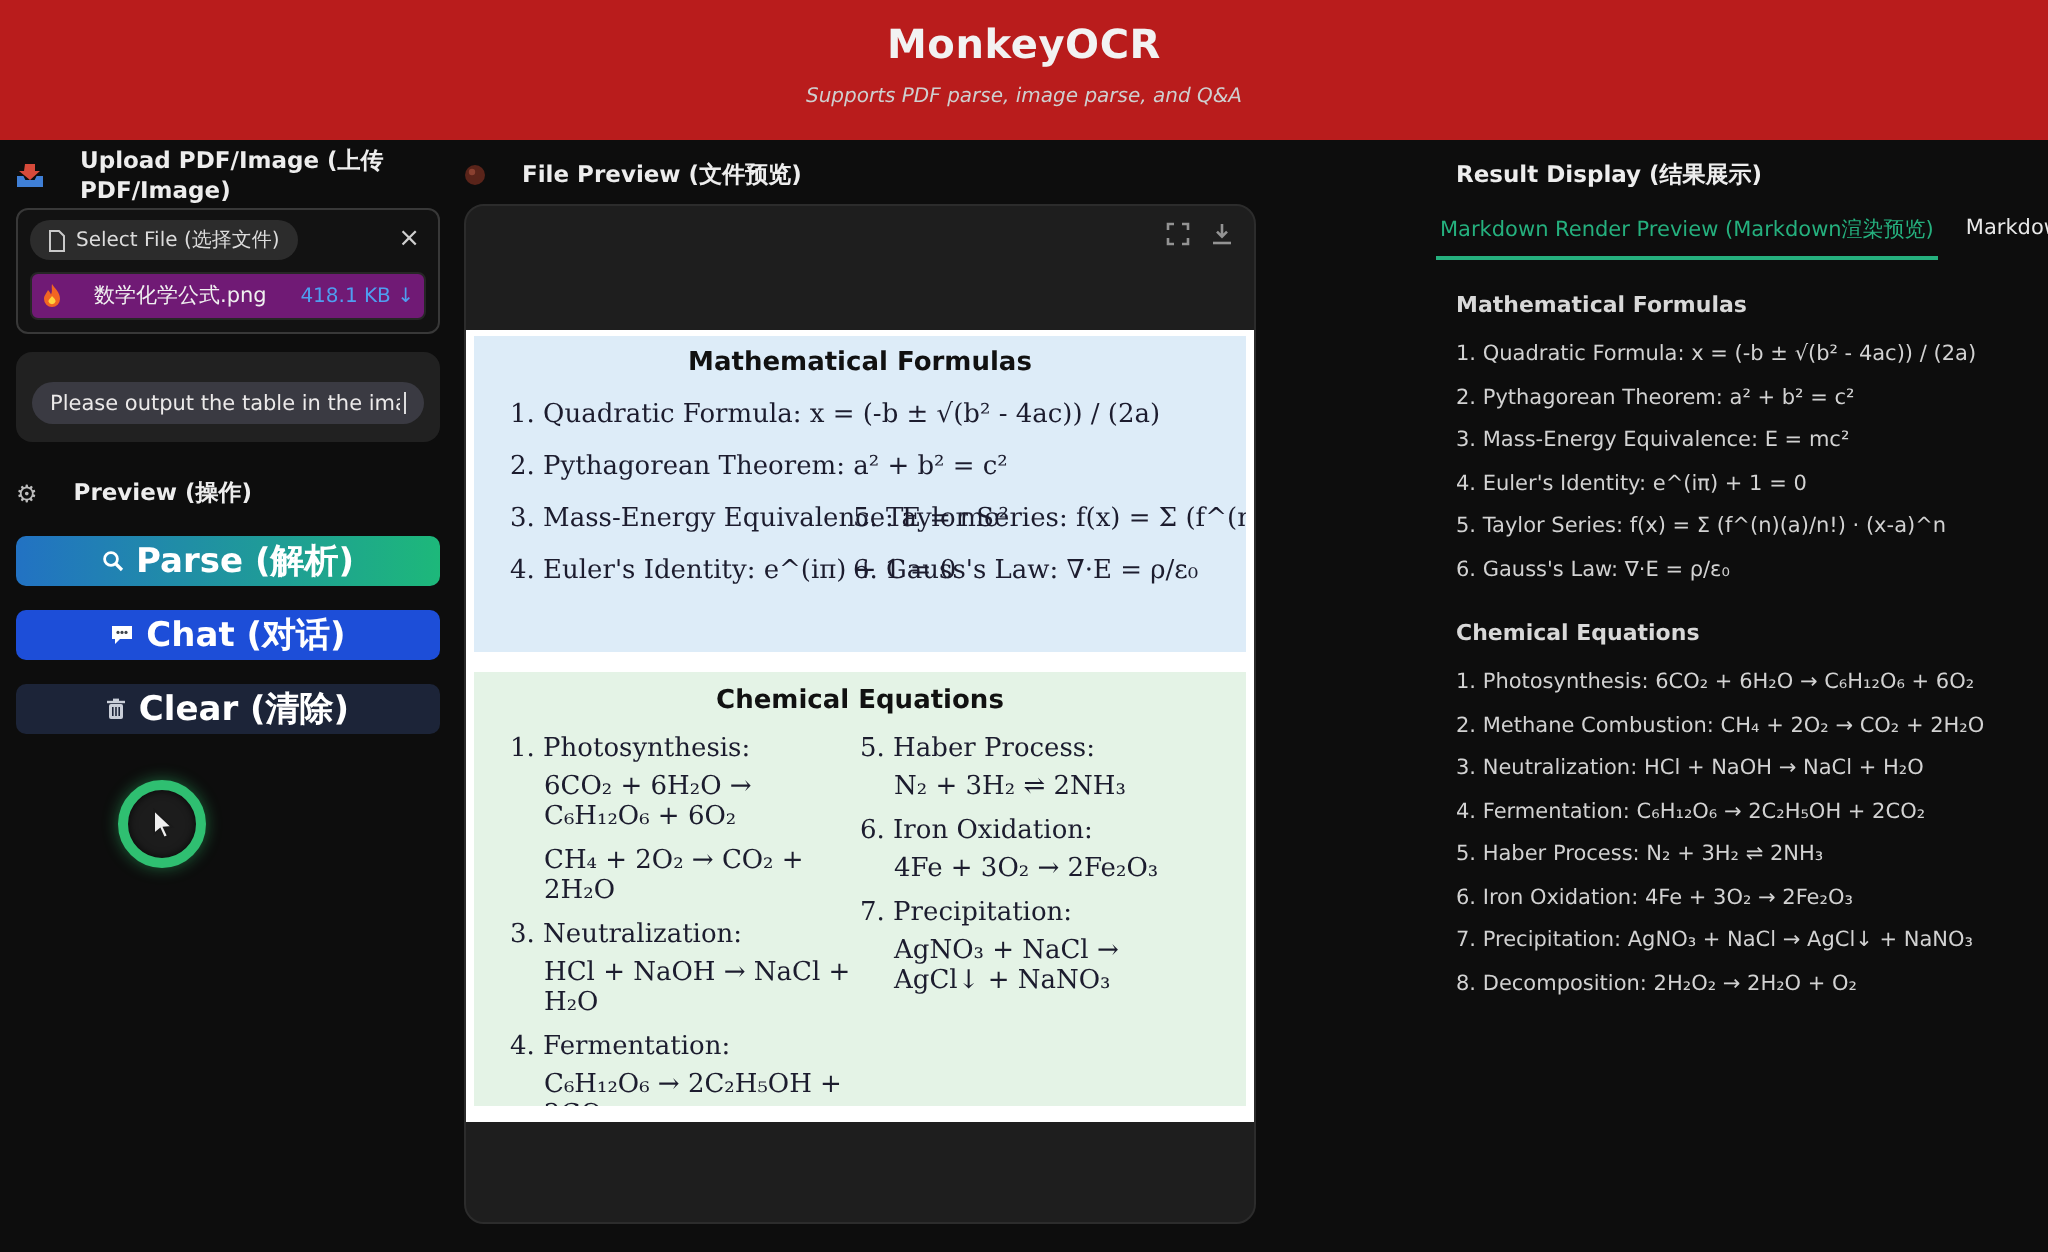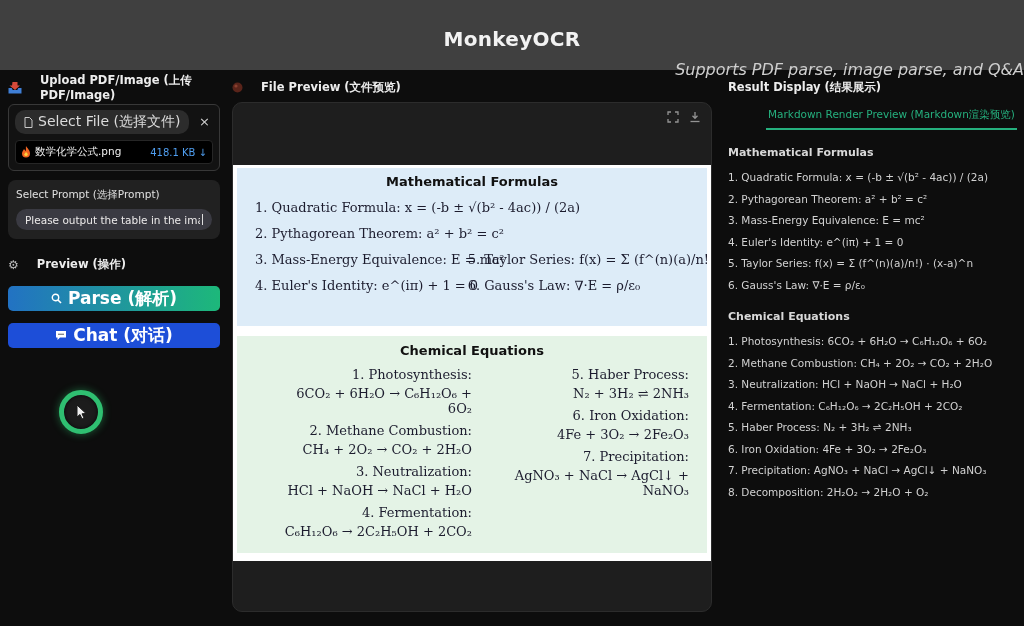--- a/index.html
+++ b/index.html
@@ -5,70 +5,70 @@
   * { box-sizing: border-box; margin: 0; padding: 0; }
   html,body { width:1024px; height:626px; }
   body {
     background:#0d0d0d;
     font-family:"DejaVu Sans","Liberation Sans",sans-serif;
     color:#e5e5e5;
     overflow:hidden;
     position:relative;
   }
   
-  .app-header { text-align:center; padding-top:27px; height:70px; background:#404040; }
+  .app-header { text-align:center; padding-top:10px; height:70px; background:#b91c1c; }
   .app-title { font-size:20px; font-weight:bold; color:#f2f2f2; letter-spacing:.3px; }
-  .app-subtitle { margin-top:9px; font-size:16px; font-style:italic; color:#cfcfcf;text-align:right; }
+  .app-subtitle { margin-top:9px; font-size:10px; font-style:italic; color:#cfcfcf; }
 
   .sec-header { display:flex; align-items:center; gap:18px; font-size:11.5px; font-weight:bold; color:#ededed; height:19px; }
   .sec-header svg { flex:0 0 auto; }
 
   
   #sidebar { position:absolute; left:8px; top:78px; width:212px; height:548px; }
   .file-box { margin-top:7px; background:#121212; border:1px solid #383838; border-radius:6px; padding:5px 6px 6px; }
   .file-box-top { display:flex; align-items:center; justify-content:space-between; }
-  .select-file-badge { display:inline-flex; align-items:center; gap:5px; background:#2c2c2c; border-radius:10px; padding:3px 9px; font-size:14px; color:#dcdcdc; cursor:pointer; }
+  .select-file-badge { display:inline-flex; align-items:center; gap:5px; background:#2c2c2c; border-radius:10px; padding:3px 9px; font-size:10px; color:#dcdcdc; cursor:pointer; }
   .close-x { color:#cfcfcf; font-size:13px; line-height:12px; padding:0 3px; cursor:pointer; }
-  .file-chip { margin-top:6px; display:flex; align-items:center; gap:4px; background:#000000; border:1px solid #262626; border-radius:4px; padding:4px 5px; }
+  .file-chip { margin-top:6px; display:flex; align-items:center; gap:16px; background:#701a75; border:1px solid #262626; border-radius:4px; padding:4px 5px; }
   .fname { font-size:10.5px; color:#f0f0f0; flex:1 1 auto; white-space:nowrap; overflow:hidden; }
   .fsize { font-size:10px; color:#4f9ef0; white-space:nowrap; }
   .prompt-box { margin-top:9px; background:#212121; border-radius:8px; padding:8px 8px 9px; }
   .prompt-label { font-size:10.5px; color:#e0e0e0; }
   .prompt-pill { margin-top:7px; background:#3a3a42; border-radius:12px; height:21px; display:flex; align-items:center; padding:0 9px; cursor:pointer; }
   .pill-text { font-size:10.5px; color:#eceaea; white-space:nowrap; overflow:hidden; flex:0 1 auto; }
   .caret-bar { width:1px; height:11px; background:#dddddd; margin-left:2px; flex:0 0 auto; }
   .actions-header { margin-top:16px; }
   .gear-glyph { font-size:12px; color:#bdbdbd; line-height:12px; }
   .side-btn { display:flex; align-items:center; justify-content:center; gap:6px; width:100%; height:25px; border:none; border-radius:5px; color:#ffffff; font-family:inherit; font-size:17px; font-weight:bold; cursor:pointer; margin-top:12px; }
   #parse-btn { background:linear-gradient(90deg,#2272c3 0%,#1db87a 100%); }
   #chat-btn { background:#1d4ed8; }
   #clear-btn { background:#1c2438; }
   .spinner { position:absolute; left:51px; top:312px; width:44px; height:44px; border-radius:50%; border:5px solid #2fbf71; background:#1c1c1c; box-shadow:0 0 8px rgba(46,204,113,.45), inset 0 0 4px rgba(0,0,0,.8); display:flex; align-items:center; justify-content:center; }
 
   
-  #preview-panel { position:absolute; left:232px; top:78px; width:480px; }
+  #preview-panel { position:absolute; left:232px; top:78px; width:396px; }
   .preview-box { margin-top:5px; background:#1e1e1e; border:1px solid #2c2c2c; border-radius:10px; height:510px; position:relative; overflow:hidden; }
   .preview-tools { position:absolute; top:7px; right:9px; display:flex; gap:8px; z-index:2; }
   .tool-btn { width:14px; height:14px; display:flex; align-items:center; justify-content:center; cursor:pointer; opacity:.85; }
   .doc { position:absolute; left:0; top:62px; width:100%; height:396px; background:#ffffff; padding:3px 4px; font-family:"DejaVu Serif","Liberation Serif",serif; color:#1c1c2e; }
   .math-sec { background:#ddecf8; height:158px; padding:6px 18px 0; overflow:hidden; }
   .chem-sec { background:#e4f3e6; height:217px; margin-top:10px; padding:7px 18px 0; overflow:hidden; }
   .doc-title { text-align:center; font-family:"DejaVu Sans","Liberation Sans",sans-serif; font-weight:bold; font-size:13px; color:#111; }
   .math-item { font-size:13px; margin-top:11px; white-space:nowrap; }
   .math-row { display:grid; grid-template-columns: 49% 51%; }
   .math-row .math-item { overflow:visible; }
   .chem-grid { display:grid; grid-template-columns: 50% 50%; margin-top:9px; }
-  .chem-item { margin-bottom:7px;text-align:right; }
+  .chem-item { margin-bottom:7px; }
   .chem-name { font-size:13px; }
   .chem-eq { font-size:13px; padding-left:17px; margin-top:4px; }
 
   
   #result-panel { position:absolute; left:718px; top:78px; width:306px; height:548px; overflow:hidden; }
   #result-panel .sec-header { padding-left:10px; }
-  .tabs { display:flex; gap:12px; margin-top:7px; white-space:nowrap;margin-left:48px; }
+  .tabs { display:flex; gap:12px; margin-top:7px; white-space:nowrap; }
   .tab { font-size:10.5px; color:#e8e8e8; padding:4px 2px 6px; cursor:pointer; flex:0 0 auto; }
   .tab.active { color:#25b07e; border-bottom:2px solid #25b07e; }
   .md-content { margin-top:16px; padding-left:10px; }
   .md-heading { font-size:11px; font-weight:bold; color:#d8d8d8; margin-bottom:12px; }
   .md-item { font-size:10.5px; color:#d2d2d2; margin-bottom:9.5px; white-space:nowrap; }
   .md-gap { height:10px; }
 </style>
 </head>
 <body>
 
@@ -102,21 +102,20 @@
         <svg width="10" height="12" viewBox="0 0 10 12">
           <path d="M5 0 C6.5 2.5 9 4 9 7.5 A4 4 0 0 1 1 7.5 C1 5.5 2.5 4.5 3 3 C3.8 4 4.3 4.5 4.5 5.2 C5.4 3.8 4.6 1.8 5 0 Z" fill="#f26522"></path>
           <path d="M5 6 C6 7 6.8 7.6 6.8 8.8 A1.9 1.9 0 0 1 3.2 8.8 C3.2 7.6 4.4 7.2 5 6 Z" fill="#ffd23e"></path>
         </svg>
         <span class="fname">数学化学公式.png</span>
         <span class="fsize"><span>418.1 KB</span> <span>↓</span></span>
       </div>
     </div>
 
     <div class="prompt-box">
-      <div class="prompt-label">Select Prompt (选择Prompt)</div>
       <div class="prompt-pill">
         <span class="pill-text">Please output the table in the image in l</span>
         <span class="caret-bar"></span>
       </div>
     </div>
 
     <div class="sec-header actions-header">
       <span class="gear-glyph">⚙</span>
       <span>Preview (操作)</span>
     </div>
@@ -132,20 +131,31 @@
     <button class="side-btn" id="chat-btn">
       <svg width="12" height="11" viewBox="0 0 12 11">
         <path d="M1 1 h10 v6.5 h-6 L2.5 10 V7.5 H1 Z" fill="#ffffff"></path>
         <circle cx="4" cy="4.2" r=".8" fill="#3e444c"></circle>
           <circle cx="6" cy="4.2" r=".8" fill="#3e444c"></circle>
           <circle cx="8" cy="4.2" r=".8" fill="#3e444c"></circle>
       </svg>
       <span>Chat (对话)</span>
     </button>
 
+    <button class="side-btn" id="clear-btn">
+      <svg width="10" height="11" viewBox="0 0 10 11">
+        <rect x="1.5" y="3" width="7" height="7.5" rx="1" fill="#c9ced8"></rect>
+        <rect x="0.5" y="1.4" width="9" height="1.2" fill="#c9ced8"></rect>
+        <rect x="3.5" y="0.3" width="3" height="1.2" fill="#c9ced8"></rect>
+        <line x1="3.4" y1="4.5" x2="3.4" y2="9" stroke="#1c2438" stroke-width=".8"></line>
+        <line x1="5" y1="4.5" x2="5" y2="9" stroke="#1c2438" stroke-width=".8"></line>
+        <line x1="6.6" y1="4.5" x2="6.6" y2="9" stroke="#1c2438" stroke-width=".8"></line>
+      </svg>
+      <span>Clear (清除)</span>
+    </button>
 
     <div class="spinner">
       <svg width="15" height="17" viewBox="0 0 15 17">
         <path d="M3 1 L3 13 L6 10.5 L8 15 L10 14 L8 9.8 L12 9.5 Z" fill="#efefef" stroke="#1a1a1a" stroke-width="1"></path>
       </svg>
     </div>
   </aside>
 
   <section id="preview-panel">
     <div class="sec-header">
@@ -188,21 +198,20 @@
 
         <div class="chem-sec">
           <div class="doc-title">Chemical Equations</div>
           <div class="chem-grid">
             <div>
               <div class="chem-item">
                 <div class="chem-name">1. Photosynthesis:</div>
                 <div class="chem-eq">6CO₂ + 6H₂O → C₆H₁₂O₆ + 6O₂</div>
               </div>
               <div class="chem-item">
-                <div class="chem-name">2. Methane Combustion:</div>
                 <div class="chem-eq">CH₄ + 2O₂ → CO₂ + 2H₂O</div>
               </div>
               <div class="chem-item">
                 <div class="chem-name">3. Neutralization:</div>
                 <div class="chem-eq">HCl + NaOH → NaCl + H₂O</div>
               </div>
               <div class="chem-item">
                 <div class="chem-name">4. Fermentation:</div>
                 <div class="chem-eq">C₆H₁₂O₆ → 2C₂H₅OH + 2CO₂</div>
               </div>

